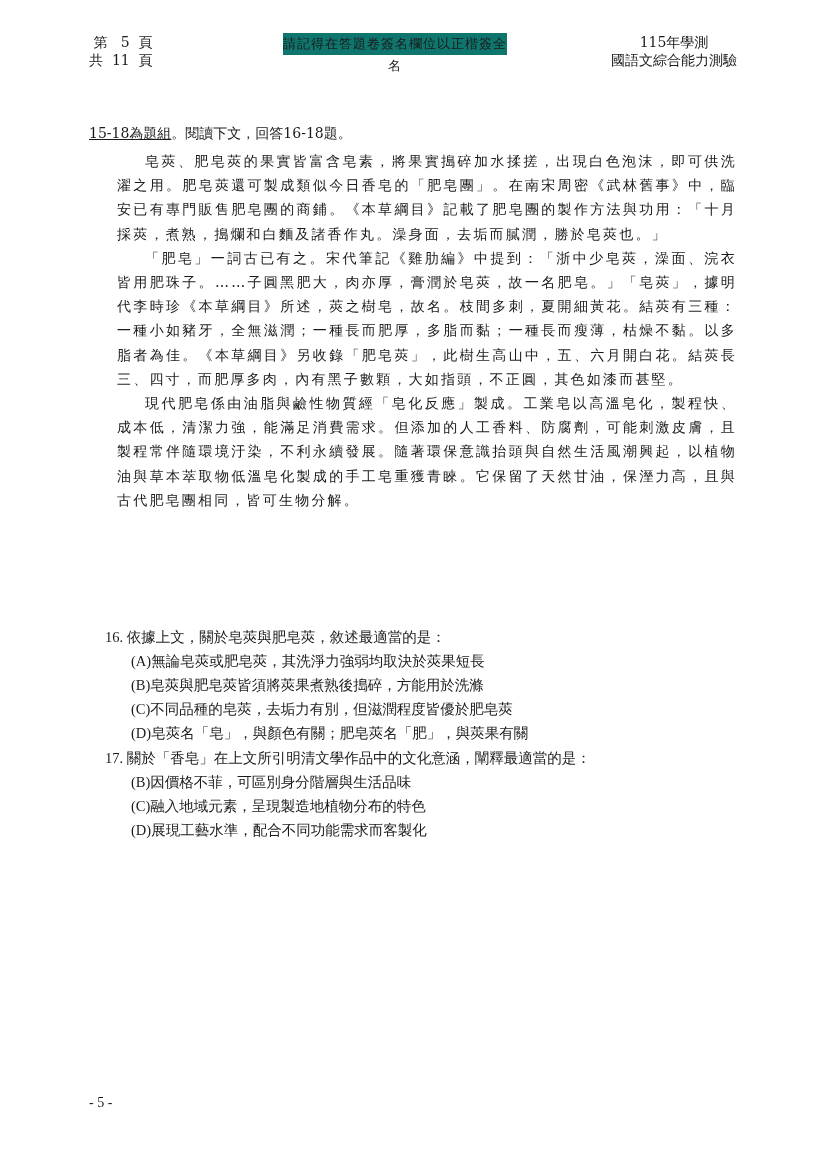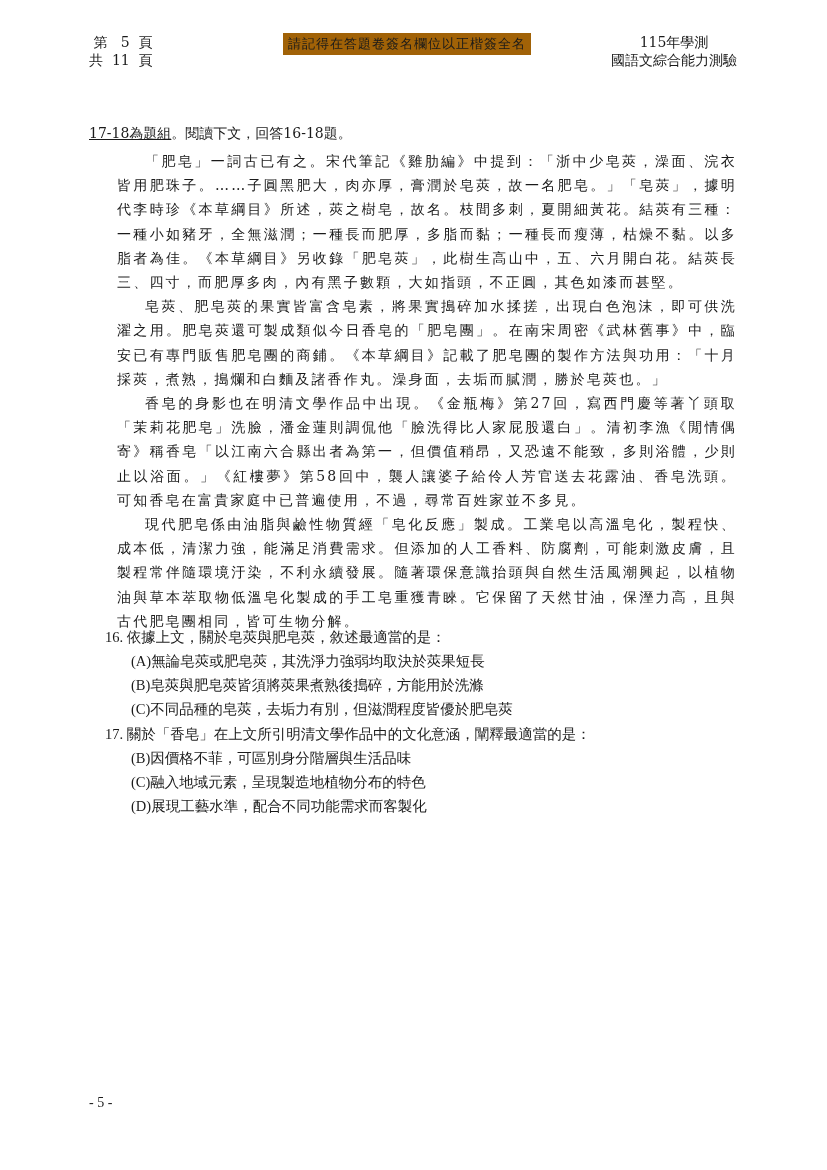--- a/index.html
+++ b/index.html
@@ -5,22 +5,22 @@
   html, body { margin: 0; padding: 0; background: #ffffff; }
   body {
     width: 827px; height: 1170px; position: relative; overflow: hidden;
     font-family: "DejaVu Serif", "Liberation Serif", serif;
     color: #1a1a1a;
   }
   .hdr { position: absolute; font-size: 14px; line-height: 18px; }
   .hdr-left { left: 89px; top: 33px; text-align: right; }
   .hdr-left div { white-space: pre; }
   .hdr-center {
-    position: absolute; left: 283px; top: 33px; width: 248px; height: 22px;
-    background: #a16207; font-size: 13px; line-height: 22px; text-align: center;
+    position: absolute; left: 283px; top: 33px; width: 224px; height: 22px;
+    background: #0f766e; font-size: 13px; line-height: 22px; text-align: center;
     letter-spacing: 1px;
   }
   .hdr-right { right: 90px; top: 33px; text-align: center; }
   .intro {
     position: absolute; left: 89px; top: 123px; font-size: 14px; line-height: 20px;
   }
   .intro .u { text-decoration: underline; }
   .passage {
     position: absolute; left: 117px; top: 149px; width: 620px;
     font-size: 14px; line-height: 24.2px; letter-spacing: 2.2px;
@@ -49,36 +49,36 @@
   <div>第   5  頁</div>
   <div>共  11  頁</div>
 </div>
 <div class="hdr-center">請記得在答題卷簽名欄位以正楷簽全名</div>
 <div class="hdr hdr-right">
   <div>115年學測</div>
   <div>國語文綜合能力測驗</div>
 </div>
 
 <div class="intro">
-  <span class="u">17-18為題組</span><span>。閱讀下文，回答16-18題。</span>
+  <span class="u">15-18為題組</span><span>。閱讀下文，回答16-18題。</span>
 </div>
 
 <div class="passage">
+  <p>皂莢、肥皂莢的果實皆富含皂素，將果實搗碎加水揉搓，出現白色泡沫，即可供洗濯之用。肥皂莢還可製成類似今日香皂的「肥皂團」。在南宋周密《武林舊事》中，臨安已有專門販售肥皂團的商鋪。《本草綱目》記載了肥皂團的製作方法與功用：「十月採莢，煮熟，搗爛和白麵及諸香作丸。澡身面，去垢而膩潤，勝於皂莢也。」</p>
   <p>「肥皂」一詞古已有之。宋代筆記《雞肋編》中提到：「浙中少皂莢，澡面、浣衣皆用肥珠子。……子圓黑肥大，肉亦厚，膏潤於皂莢，故一名肥皂。」「皂莢」，據明代李時珍《本草綱目》所述，莢之樹皂，故名。枝間多刺，夏開細黃花。結莢有三種：一種小如豬牙，全無滋潤；一種長而肥厚，多脂而黏；一種長而瘦薄，枯燥不黏。以多脂者為佳。《本草綱目》另收錄「肥皂莢」，此樹生高山中，五、六月開白花。結莢長三、四寸，而肥厚多肉，內有黑子數顆，大如指頭，不正圓，其色如漆而甚堅。</p>
-  <p>皂莢、肥皂莢的果實皆富含皂素，將果實搗碎加水揉搓，出現白色泡沫，即可供洗濯之用。肥皂莢還可製成類似今日香皂的「肥皂團」。在南宋周密《武林舊事》中，臨安已有專門販售肥皂團的商鋪。《本草綱目》記載了肥皂團的製作方法與功用：「十月採莢，煮熟，搗爛和白麵及諸香作丸。澡身面，去垢而膩潤，勝於皂莢也。」</p>
-  <p>香皂的身影也在明清文學作品中出現。《金瓶梅》第27回，寫西門慶等著丫頭取「茉莉花肥皂」洗臉，潘金蓮則調侃他「臉洗得比人家屁股還白」。清初李漁《閒情偶寄》稱香皂「以江南六合縣出者為第一，但價值稍昂，又恐遠不能致，多則浴體，少則止以浴面。」《紅樓夢》第58回中，襲人讓婆子給伶人芳官送去花露油、香皂洗頭。可知香皂在富貴家庭中已普遍使用，不過，尋常百姓家並不多見。</p>
   <p>現代肥皂係由油脂與鹼性物質經「皂化反應」製成。工業皂以高溫皂化，製程快、成本低，清潔力強，能滿足消費需求。但添加的人工香料、防腐劑，可能刺激皮膚，且製程常伴隨環境汙染，不利永續發展。隨著環保意識抬頭與自然生活風潮興起，以植物油與草本萃取物低溫皂化製成的手工皂重獲青睞。它保留了天然甘油，保溼力高，且與古代肥皂團相同，皆可生物分解。</p>
 </div>
 
 <div class="questions">
   <div class="q">
     <div class="q-stem">16. 依據上文，關於皂莢與肥皂莢，敘述最適當的是：</div>
     <div class="q-opt">(A)無論皂莢或肥皂莢，其洗淨力強弱均取決於莢果短長</div>
     <div class="q-opt">(B)皂莢與肥皂莢皆須將莢果煮熟後搗碎，方能用於洗滌</div>
     <div class="q-opt">(C)不同品種的皂莢，去垢力有別，但滋潤程度皆優於肥皂莢</div>
+    <div class="q-opt">(D)皂莢名「皂」，與顏色有關；肥皂莢名「肥」，與莢果有關</div>
   </div>
   <div class="q">
     <div class="q-stem">17. 關於「香皂」在上文所引明清文學作品中的文化意涵，闡釋最適當的是：</div>
     <div class="q-opt">(B)因價格不菲，可區別身分階層與生活品味</div>
     <div class="q-opt">(C)融入地域元素，呈現製造地植物分布的特色</div>
     <div class="q-opt">(D)展現工藝水準，配合不同功能需求而客製化</div>
   </div>
 </div>
 
 <div class="footer">- 5 -</div>

